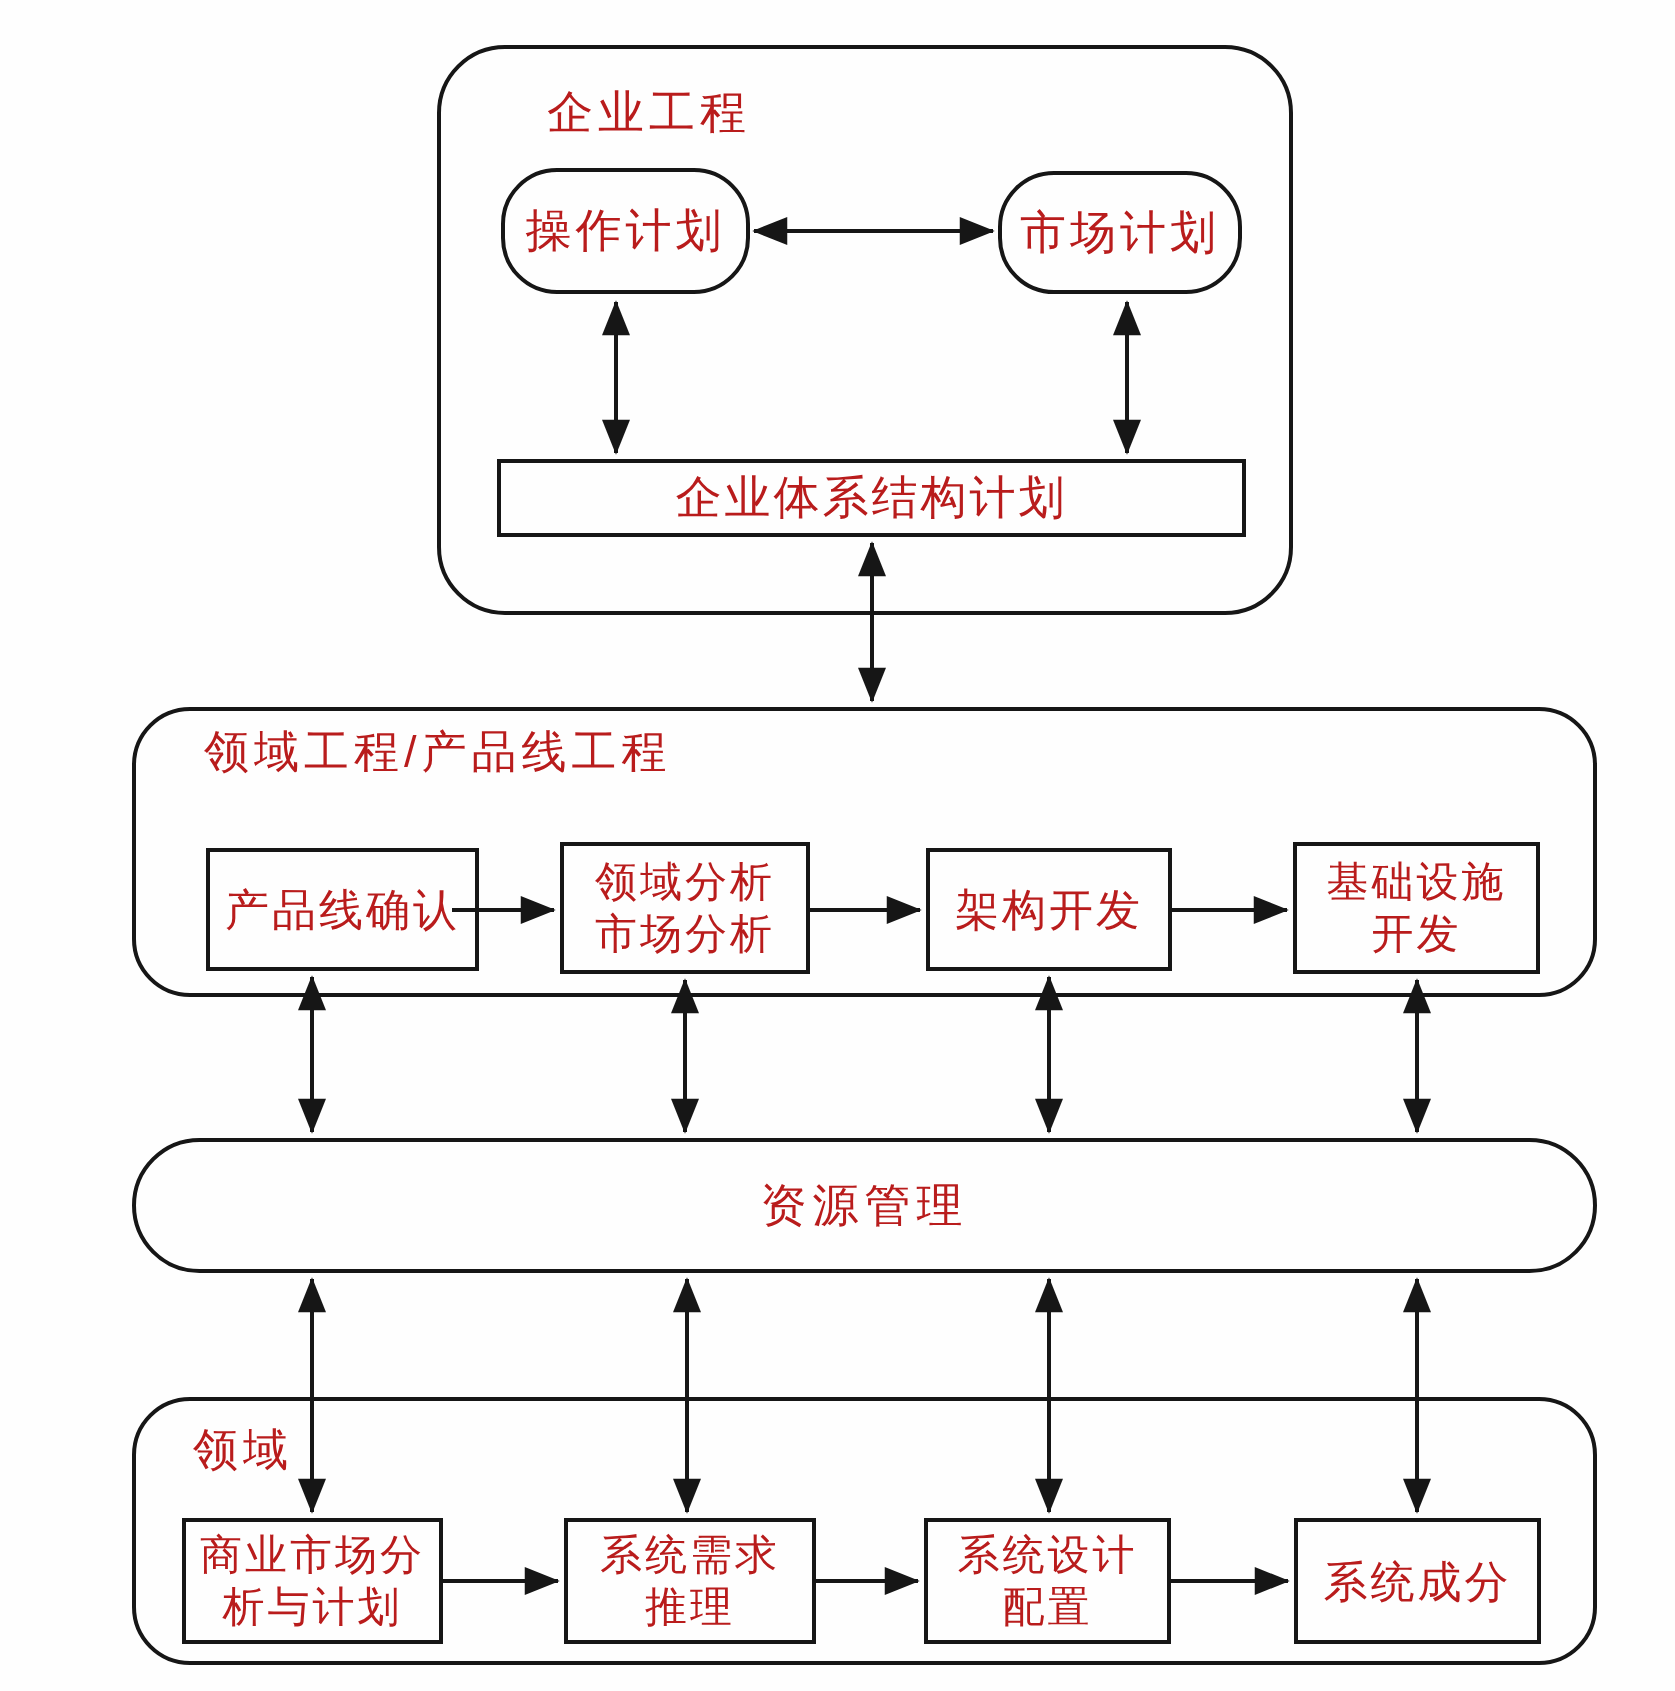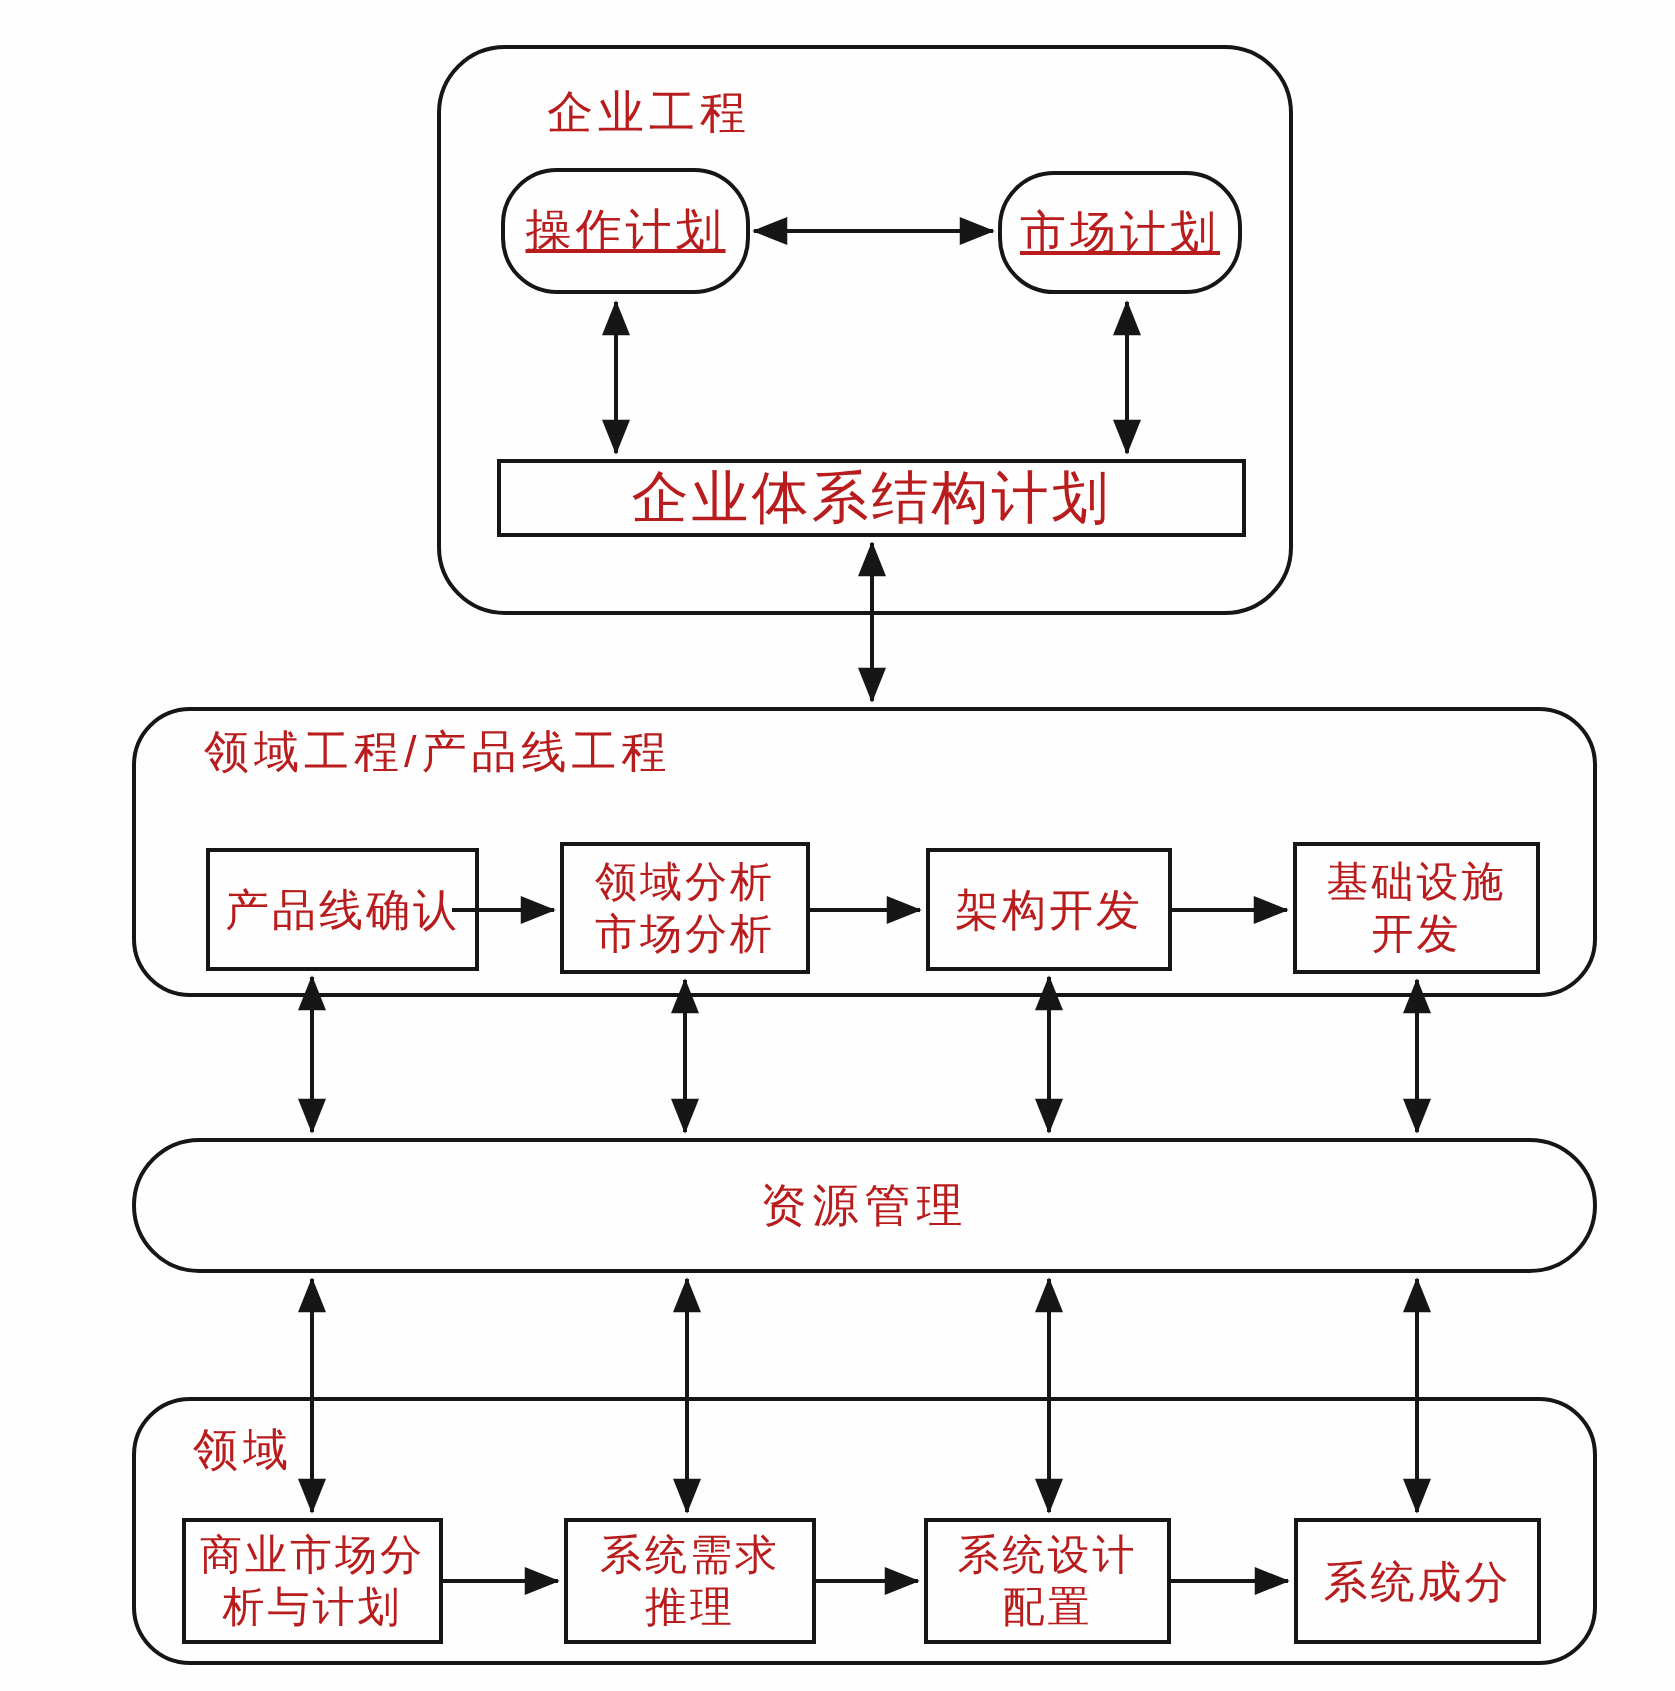--- a/index.html
+++ b/index.html
@@ -22,21 +22,20 @@
   .pillbar { border-radius: 70px; }
   .node-pill {
     position: absolute;
     border: 4px solid #161616;
     border-radius: 56px;
     box-sizing: border-box;
     display: flex; align-items: center; justify-content: center;
     font-size: 46px;
     letter-spacing: 4px;
     background: #fefefe;
-    text-decoration: underline;
   }
   .box {
     position: absolute;
     border: 4px solid #161616;
     box-sizing: border-box;
     display: flex; align-items: center; justify-content: center;
     text-align: center;
     font-size: 44px;
     letter-spacing: 3px;
     line-height: 1.25;
@@ -68,21 +67,21 @@
 
 <div class="canvas">
 
   <div class="container" style="left:437px; top:45px; width:856px; height:570px; border-radius:68px;"></div>
   <div class="ctitle" style="left:547px; top:82px; font-size:46px;">企业工程</div>
 
   <div class="node-pill" style="left:501px; top:168px; width:249px; height:126px;">操作计划</div>
 
   <div class="node-pill" style="left:998px; top:171px; width:244px; height:123px;">市场计划</div>
 
-  <div class="box" style="left:497px; top:459px; width:749px; height:78px; font-size:57px;">企业体系结构计划</div>
+  <div class="box" style="left:497px; top:459px; width:749px; height:78px; font-size:46px;">企业体系结构计划</div>
 
   <div class="container round" style="left:132px; top:707px; width:1465px; height:290px;"></div>
   <div class="ctitle" style="left:204px; top:722px;">领域工程/产品线工程</div>
 
   <div class="box" style="left:179px; top:848px; width:273px; height:123px;margin-left:27px;">产品线确认</div>
 
   <div class="box small" style="left:560px; top:842px; width:250px; height:132px;">领域分析
 市场分析</div>
 
   <div class="box" style="left:926px; top:848px; width:246px; height:123px;">架构开发</div>

